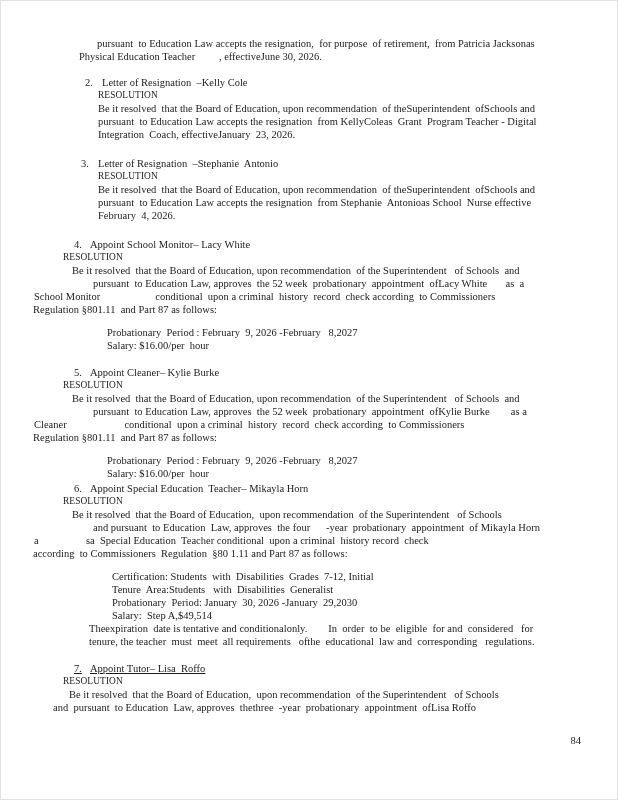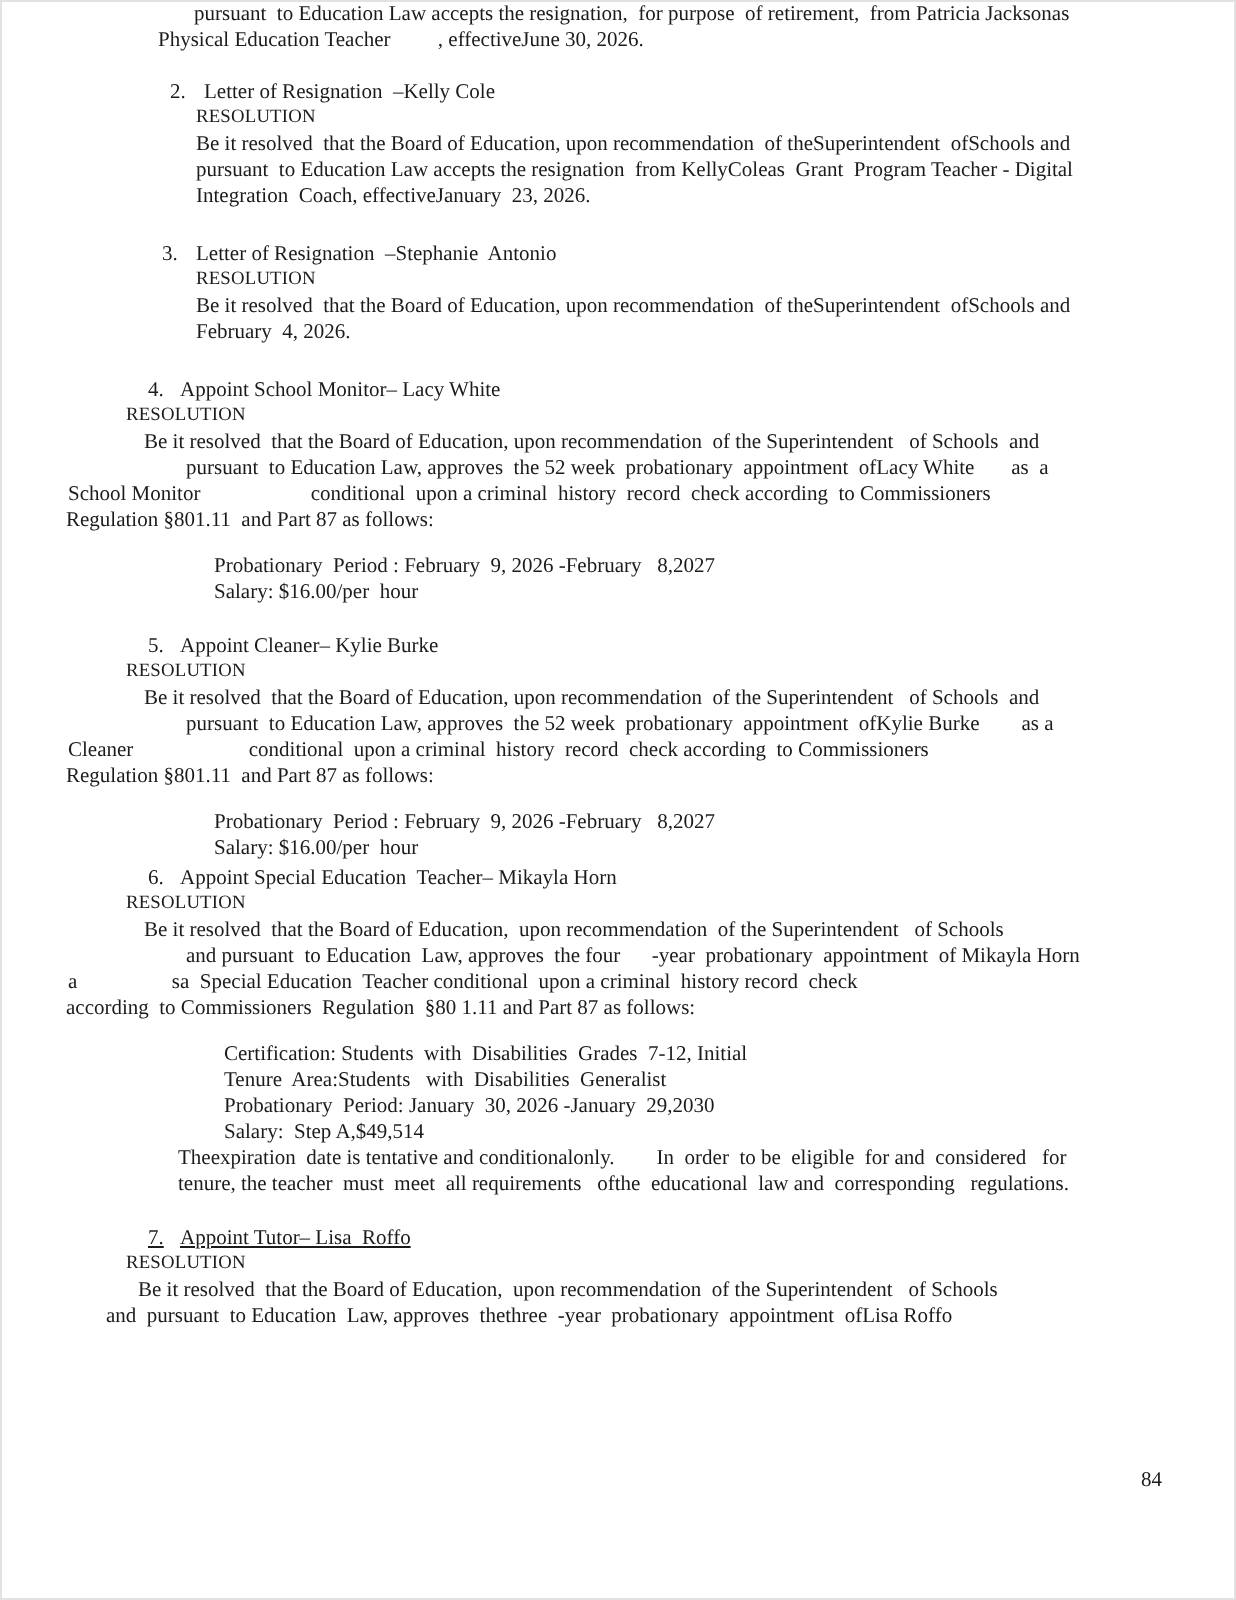--- a/index.html
+++ b/index.html
@@ -12,20 +12,21 @@
     width: 618px;
     height: 800px;
     box-sizing: border-box;
     background: #ffffff;
     border: 1px solid #e2e2e2;
     overflow: hidden;
     font-family: "Liberation Serif", serif;
     font-size: 10.5px;
     line-height: 13px;
     color: #1b1b1b;
+    padding-top: 36px;
   }
   .section { margin: 0; }
   .line {
     white-space: pre;
     height: 13px;
   }
   .num {
     display: inline-block;
     vertical-align: top;
   }
@@ -54,20 +55,21 @@
         <div class="line" style="margin-left: 84px;"><span class="num" style="width: 17px;">2.</span><span class="">Letter of Resignation  –Kelly Cole</span></div>
         <div class="line res" style="margin-left: 97px;">RESOLUTION</div>
         <div class="line" style="margin-left: 97px;">Be it resolved  that the Board of Education, upon recommendation  of theSuperintendent  ofSchools and</div>
         <div class="line" style="margin-left: 97px;">pursuant  to Education Law accepts the resignation  from KellyColeas  Grant  Program Teacher - Digital</div>
         <div class="line" style="margin-left: 97px;">Integration  Coach, effectiveJanuary  23, 2026.</div>
       </div>
       <div class="section" style="margin-top: 16px;">
         <div class="line" style="margin-left: 80px;"><span class="num" style="width: 17px;">3.</span><span class="">Letter of Resignation  –Stephanie  Antonio</span></div>
         <div class="line res" style="margin-left: 97px;">RESOLUTION</div>
         <div class="line" style="margin-left: 97px;">Be it resolved  that the Board of Education, upon recommendation  of theSuperintendent  ofSchools and</div>
+        <div class="line" style="margin-left: 97px;">pursuant  to Education Law accepts the resignation  from Stephanie  Antonioas School  Nurse effective</div>
         <div class="line" style="margin-left: 97px;">February  4, 2026.</div>
       </div>
       <div class="section" style="margin-top: 16px;">
         <div class="line" style="margin-left: 73px;"><span class="num" style="width: 16px;">4.</span><span class="">Appoint School Monitor– Lacy White</span></div>
         <div class="line res" style="margin-left: 62px;">RESOLUTION</div>
         <div class="line" style="margin-left: 71px;">Be it resolved  that the Board of Education, upon recommendation  of the Superintendent   of Schools  and</div>
         <div class="line" style="margin-left: 92px;">pursuant  to Education Law, approves  the 52 week  probationary  appointment  ofLacy White       as  a</div>
         <div class="line" style="margin-left: 33px;">School Monitor                     conditional  upon a criminal  history  record  check according  to Commissioners</div>
         <div class="line" style="margin-left: 32px;">Regulation §801.11  and Part 87 as follows:</div>
       </div>

